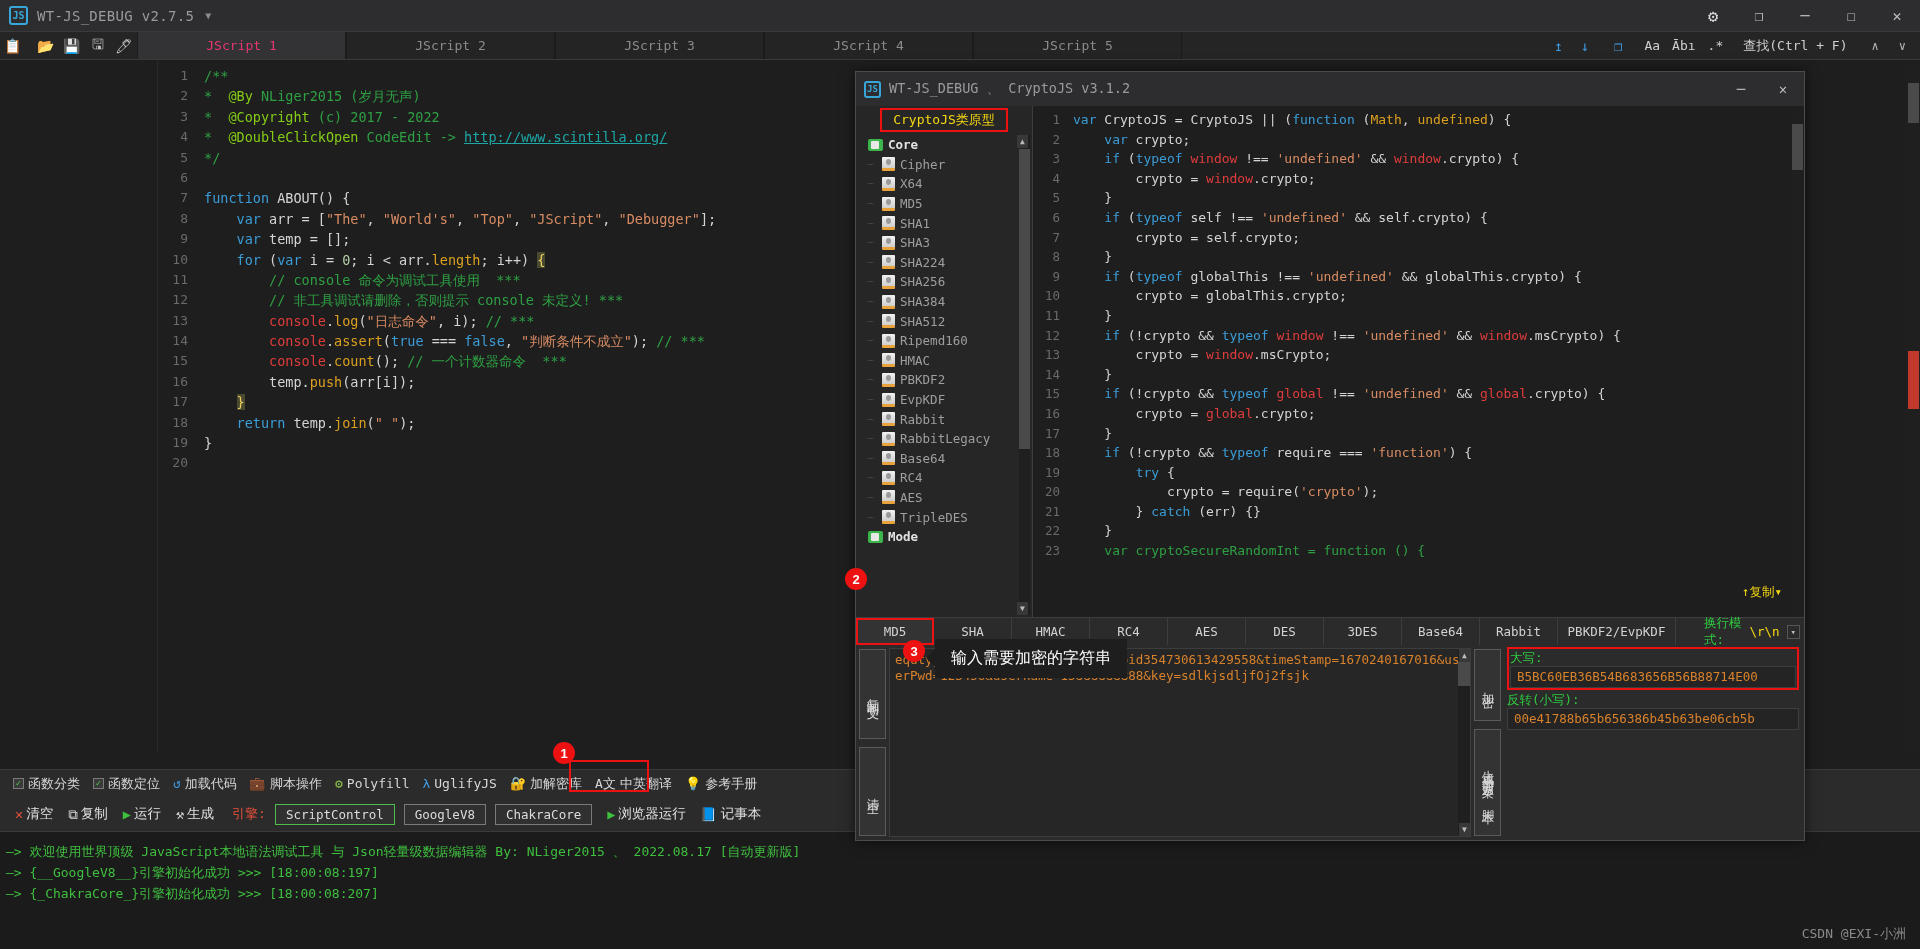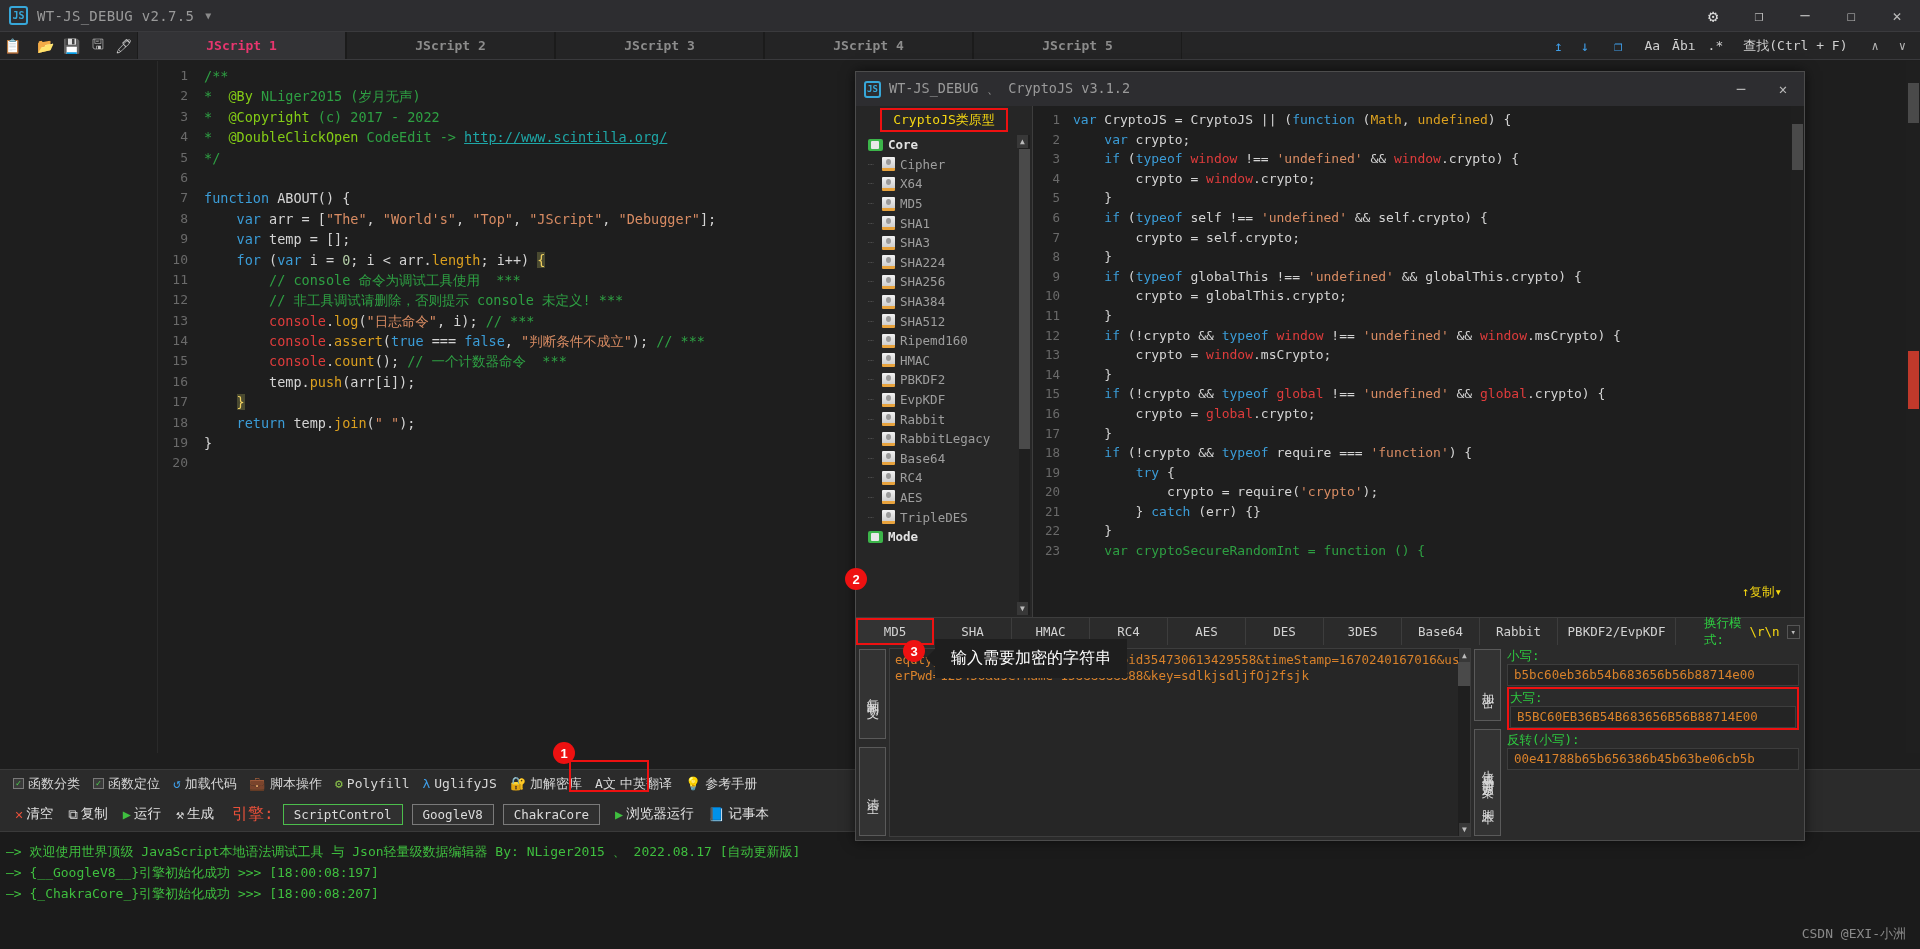--- a/index.html
+++ b/index.html
@@ -18,21 +18,21 @@
   .caret-dn{margin-left:11px;color:#8a8a8a;font-size:10px;}
   #titlebar-right{margin-left:auto;display:flex;align-items:center;height:100%;}
   .tb-btn{width:46px;height:32px;display:flex;align-items:center;justify-content:center;color:#b9b9b9;font-size:15px;}
   .gear{font-size:17px;color:#d8d8d8;}
   
   #tabbar{height:28px;background:#252526;display:flex;align-items:stretch;border-bottom:1px solid #3a3a3d;}
   .tool-ic{width:26px;display:flex;align-items:center;justify-content:center;font-size:14px;}
   .tb-sep{width:1px;background:#4a4a4a;margin:5px 3px;}
   .tab{flex:0 0 auto;display:flex;align-items:center;justify-content:center;
        font-size:13px;color:#8c8c8c;border-left:1px solid #1b1b1b;border-right:1px solid #1b1b1b;
-       background:#242425;width:209px;font-weight:bold;}
+       background:#242425;width:209px;}
   .tab.active{background:#333336;color:#e8366f;}
   #tabbar-right{margin-left:auto;display:flex;align-items:center;padding-right:4px;}
   .ic-blue{color:#3f9ee8;font-size:14px;padding:0 9px;}
   .ic-gray{color:#cfcfcf;font-size:13px;padding:0 6px;}
   #find-label{color:#d0d0d0;font-size:13px;padding:0 14px;}
   .chev{color:#b5b5b5;font-size:12px;padding:0 10px;}
   
   #editor-wrap{position:absolute;left:0;top:61px;right:0;bottom:196px;background:#1e1e1e;display:flex;}
   #fold-col{width:158px;background:#1e1e1e;border-right:1px solid #2a2a2a;}
   #gutter{width:36px;background:#1e1e1e;text-align:right;padding-top:5px;color:#6a6a6a;font-size:13px;}
@@ -262,21 +262,21 @@
       <span>复制</span>
     </div>
     <div class="rbtn">
       <span class="gl" style="color: rgb(63, 191, 63); margin-right: 3px;">▶</span>
       <span>运行</span>
     </div>
     <div class="rbtn">
       <span class="gl" style="color: rgb(216, 216, 216); margin-right: 3px;">⚒</span>
       <span>生成</span>
     </div>
-    <span style="margin-left: 18px; color: rgb(232, 80, 58); font-size: 16px;">引擎:</span>
+    <span style="margin-left: 18px; color: rgb(232, 80, 58); font-size: 13px;">引擎:</span>
     <span class="ebx sel">ScriptControl</span>
     <span class="ebx">GoogleV8</span>
     <span class="ebx">ChakraCore</span>
     <div class="rbtn">
       <span class="gl" style="color: rgb(63, 191, 63); margin-right: 3px;">▶</span>
       <span>浏览器运行</span>
     </div>
     <div class="rbtn">
       <span class="gl" style="color: rgb(90, 169, 232); margin-right: 3px;">📘</span>
       <span>记事本</span>
@@ -480,24 +480,20 @@
         <div class="sarr" style="top:0;right:0">▲</div>
         <div class="sarr" style="bottom:0;right:0">▼</div>
         <div id="input-thumb"></div>
       </div>
     </div>
     <div id="vbtn-right-col">
         <div class="vbtn" style="flex: 0 0 72px;">加密</div>
         <div class="vbtn" style="flex: 1 1 0%;">生成当前方案JS脚本</div>
       </div>
     <div id="results">
-        <div class="res-grp">
-          <div class="res-lbl">小写:</div>
-          <div class="res-val">b5bc60eb36b54b683656b56b88714e00</div>
-        </div>
         <div class="res-grp hl">
           <div class="res-lbl">大写:</div>
           <div class="res-val">B5BC60EB36B54B683656B56B88714E00</div>
         </div>
         <div class="res-grp">
           <div class="res-lbl">反转(小写):</div>
           <div class="res-val">00e41788b65b656386b45b63be06cb5b</div>
         </div>
       </div>
   </div>

